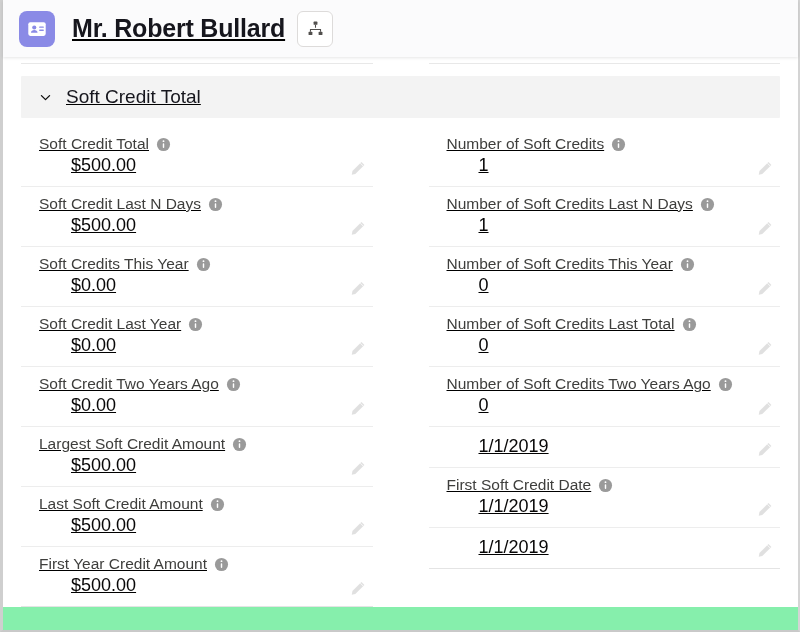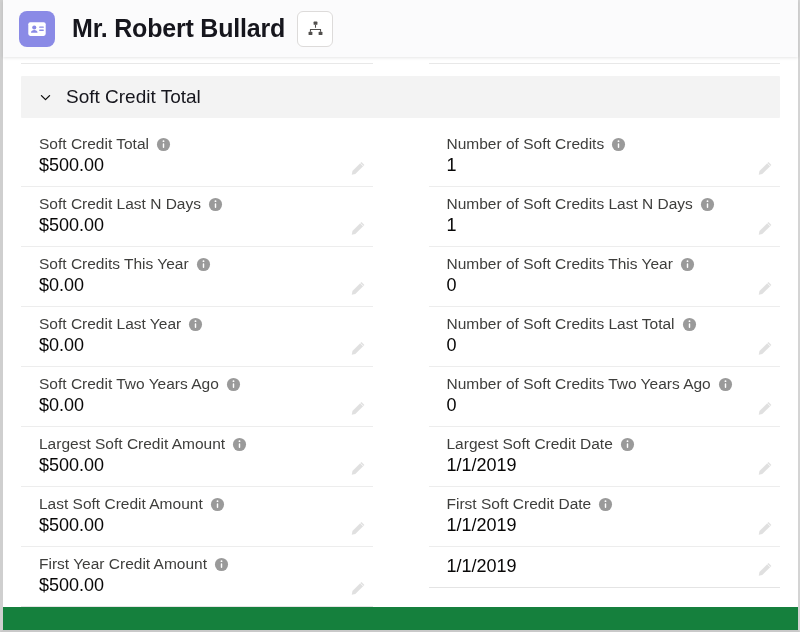--- a/index.html
+++ b/index.html
@@ -11,24 +11,25 @@
     background: #ffffff;
     font-family: "Liberation Sans", sans-serif;
     -webkit-font-smoothing: antialiased;
   }
 
   
   .page {
     position: relative;
     width: 800px;
     height: 632px;
-    background: #15803d;
+    background: #86efac;
     border-left: 3px solid #cfcfcf;
     border-right: 2px solid #d4d4d4;
     border-bottom: 2px solid #c9c9c9;
+    text-decoration: underline;
   }
 
   
   .record-header {
     position: relative;
     height: 57px;
     background: #fbfbfc;
     display: flex;
     align-items: center;
     padding-left: 16px;
@@ -150,20 +151,21 @@
     flex: 0 0 auto;
     display: inline-flex;
   }
   .info-icon svg { display: block; }
 
   .field-value {
     font-size: 18px;
     color: #080707;
     line-height: 23px;
     white-space: nowrap;
+    margin-left: 32px;
   }
 
   .edit-pencil {
     position: absolute;
     right: 6px;
     bottom: 10px;
     width: 17px;
     height: 17px;
     opacity: 0.13;
     cursor: pointer;
@@ -461,30 +463,20 @@
             </div>
             <div class="field-value">0</div>
             <span class="edit-pencil">
               <svg width="17" height="17" viewBox="0 0 24 24" aria-hidden="true">
                 <path d="M3.4 17.1 16.2 4.3l4.1 4.1L7.5 21.2l-5 1 .9-5.1z" fill="#181818"></path>
                 <path d="M14.6 5.9l4.1 4.1" stroke="#ffffff" stroke-width="1.1"></path>
               </svg>
             </span>
           </div>
           <div class="field-row">
-            <div class="field-label-line">
-              <span class="field-label">Largest Soft Credit Date</span>
-              <span class="info-icon">
-                <svg width="15" height="15" viewBox="0 0 24 24" aria-hidden="true">
-                  <circle cx="12" cy="12" r="10.5" fill="#9a9a9a"></circle>
-                  <rect x="10.85" y="10" width="2.3" height="7.6" rx="1.1" fill="#ffffff"></rect>
-                  <circle cx="12" cy="6.6" r="1.5" fill="#ffffff"></circle>
-                </svg>
-              </span>
-            </div>
             <div class="field-value">1/1/2019</div>
             <span class="edit-pencil">
               <svg width="17" height="17" viewBox="0 0 24 24" aria-hidden="true">
                 <path d="M3.4 17.1 16.2 4.3l4.1 4.1L7.5 21.2l-5 1 .9-5.1z" fill="#181818"></path>
                 <path d="M14.6 5.9l4.1 4.1" stroke="#ffffff" stroke-width="1.1"></path>
               </svg>
             </span>
           </div>
           <div class="field-row">
             <div class="field-label-line">

